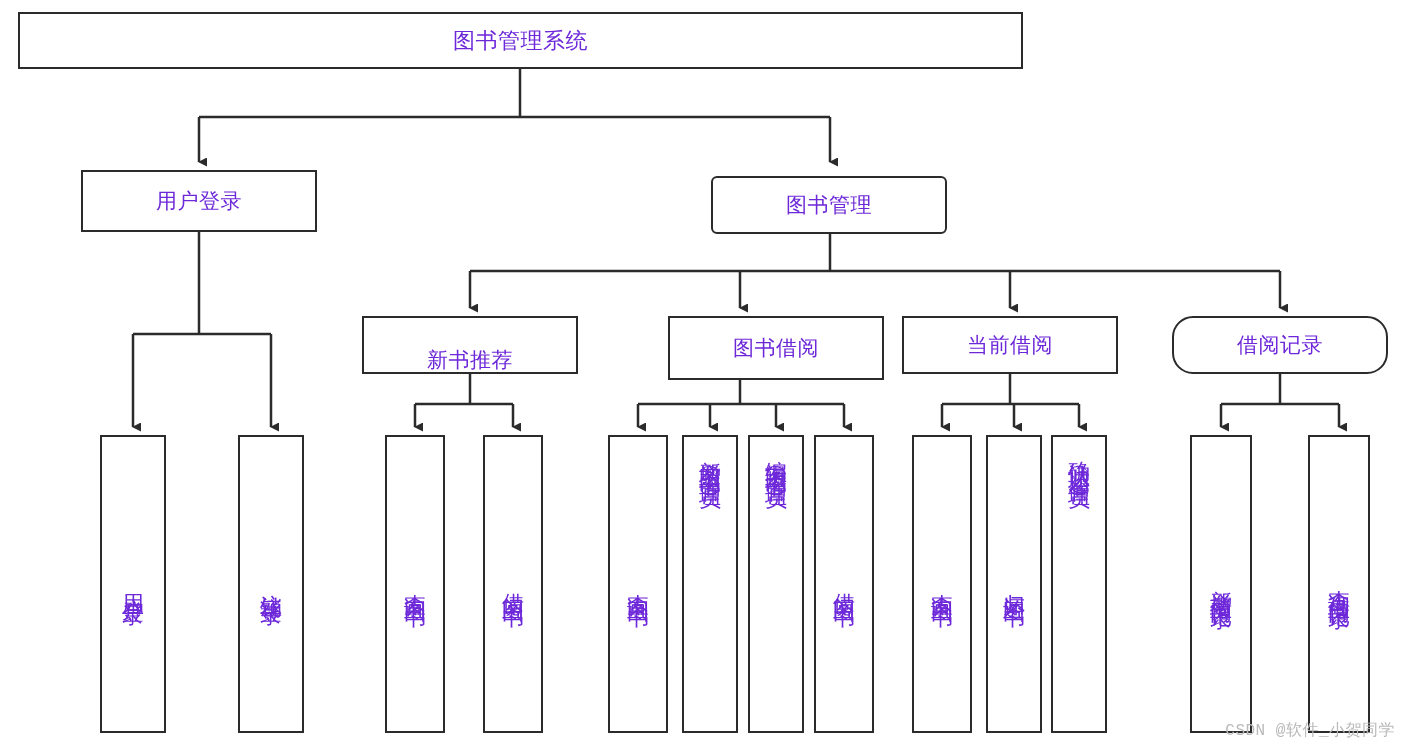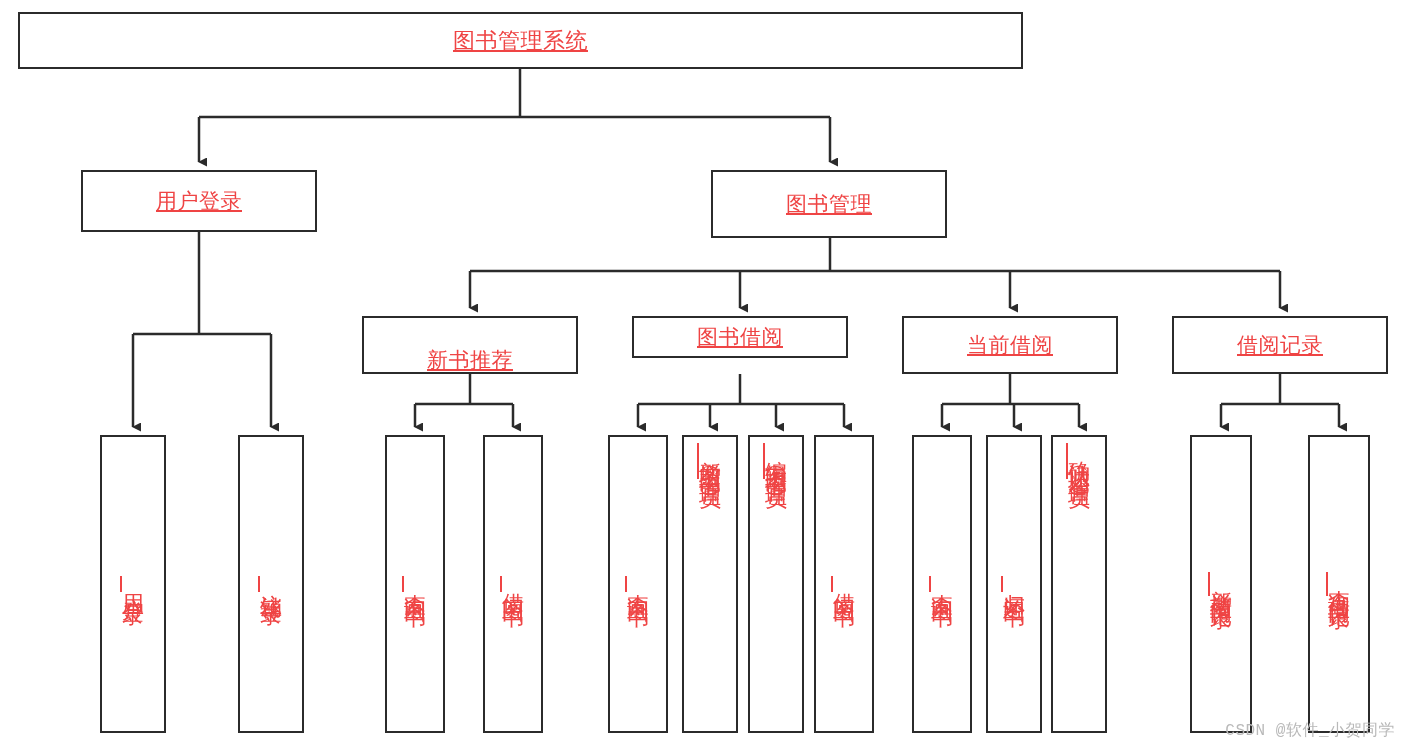--- a/index.html
+++ b/index.html
@@ -23,22 +23,21 @@
     height: 747px;
   }
   .node {
     position: absolute;
     box-sizing: border-box;
     background: #ffffff;
     border: 2px solid #2b2b2b;
     display: flex;
     align-items: center;
     justify-content: center;
-    color: #ef4444;
-    text-decoration: underline;
+    color: #6d28d9;
   }
   .node-label {
     white-space: nowrap;
     line-height: 1.15;
   }
   .node.horizontal .node-label {
     font-size: 21px;
     letter-spacing: 0.5px;
   }
   .node.root .node-label {
@@ -141,34 +140,34 @@
     </g>
   </svg>
 
   <div class="node root horizontal" style="left:18px; top:12px; width:1005px; height:57px;">
     <span class="node-label">图书管理系统</span>
   </div>
 
   <div class="node horizontal" style="left:81px; top:170px; width:236px; height:62px;">
     <span class="node-label">用户登录</span>
   </div>
-  <div class="node horizontal" style="left:711px; top:170px; width:236px; height:68px;">
+  <div class="node horizontal" style="left:711px; top:176px; width:236px; height:58px;border-radius:6px;">
     <span class="node-label">图书管理</span>
   </div>
 
   <div class="node horizontal" style="left:362px; top:316px; width:216px; height:58px;align-items:flex-end;">
     <span class="node-label">新书推荐</span>
   </div>
-  <div class="node horizontal" style="left:632px; top:316px; width:216px; height:42px;">
+  <div class="node horizontal" style="left:668px; top:316px; width:216px; height:64px;">
     <span class="node-label">图书借阅</span>
   </div>
   <div class="node horizontal" style="left:902px; top:316px; width:216px; height:58px;">
     <span class="node-label">当前借阅</span>
   </div>
-  <div class="node horizontal" style="left:1172px; top:316px; width:216px; height:58px;">
+  <div class="node horizontal" style="left:1172px; top:316px; width:216px; height:58px;border-radius:21px;">
     <span class="node-label">借阅记录</span>
   </div>
 
   <div class="node vertical centered" style="left:100px; top:435px; width:66px; height:298px;">
     <span class="node-label">用户登录</span>
   </div>
   <div class="node vertical centered" style="left:238px; top:435px; width:66px; height:298px;">
     <span class="node-label">注销登录</span>
   </div>
 

